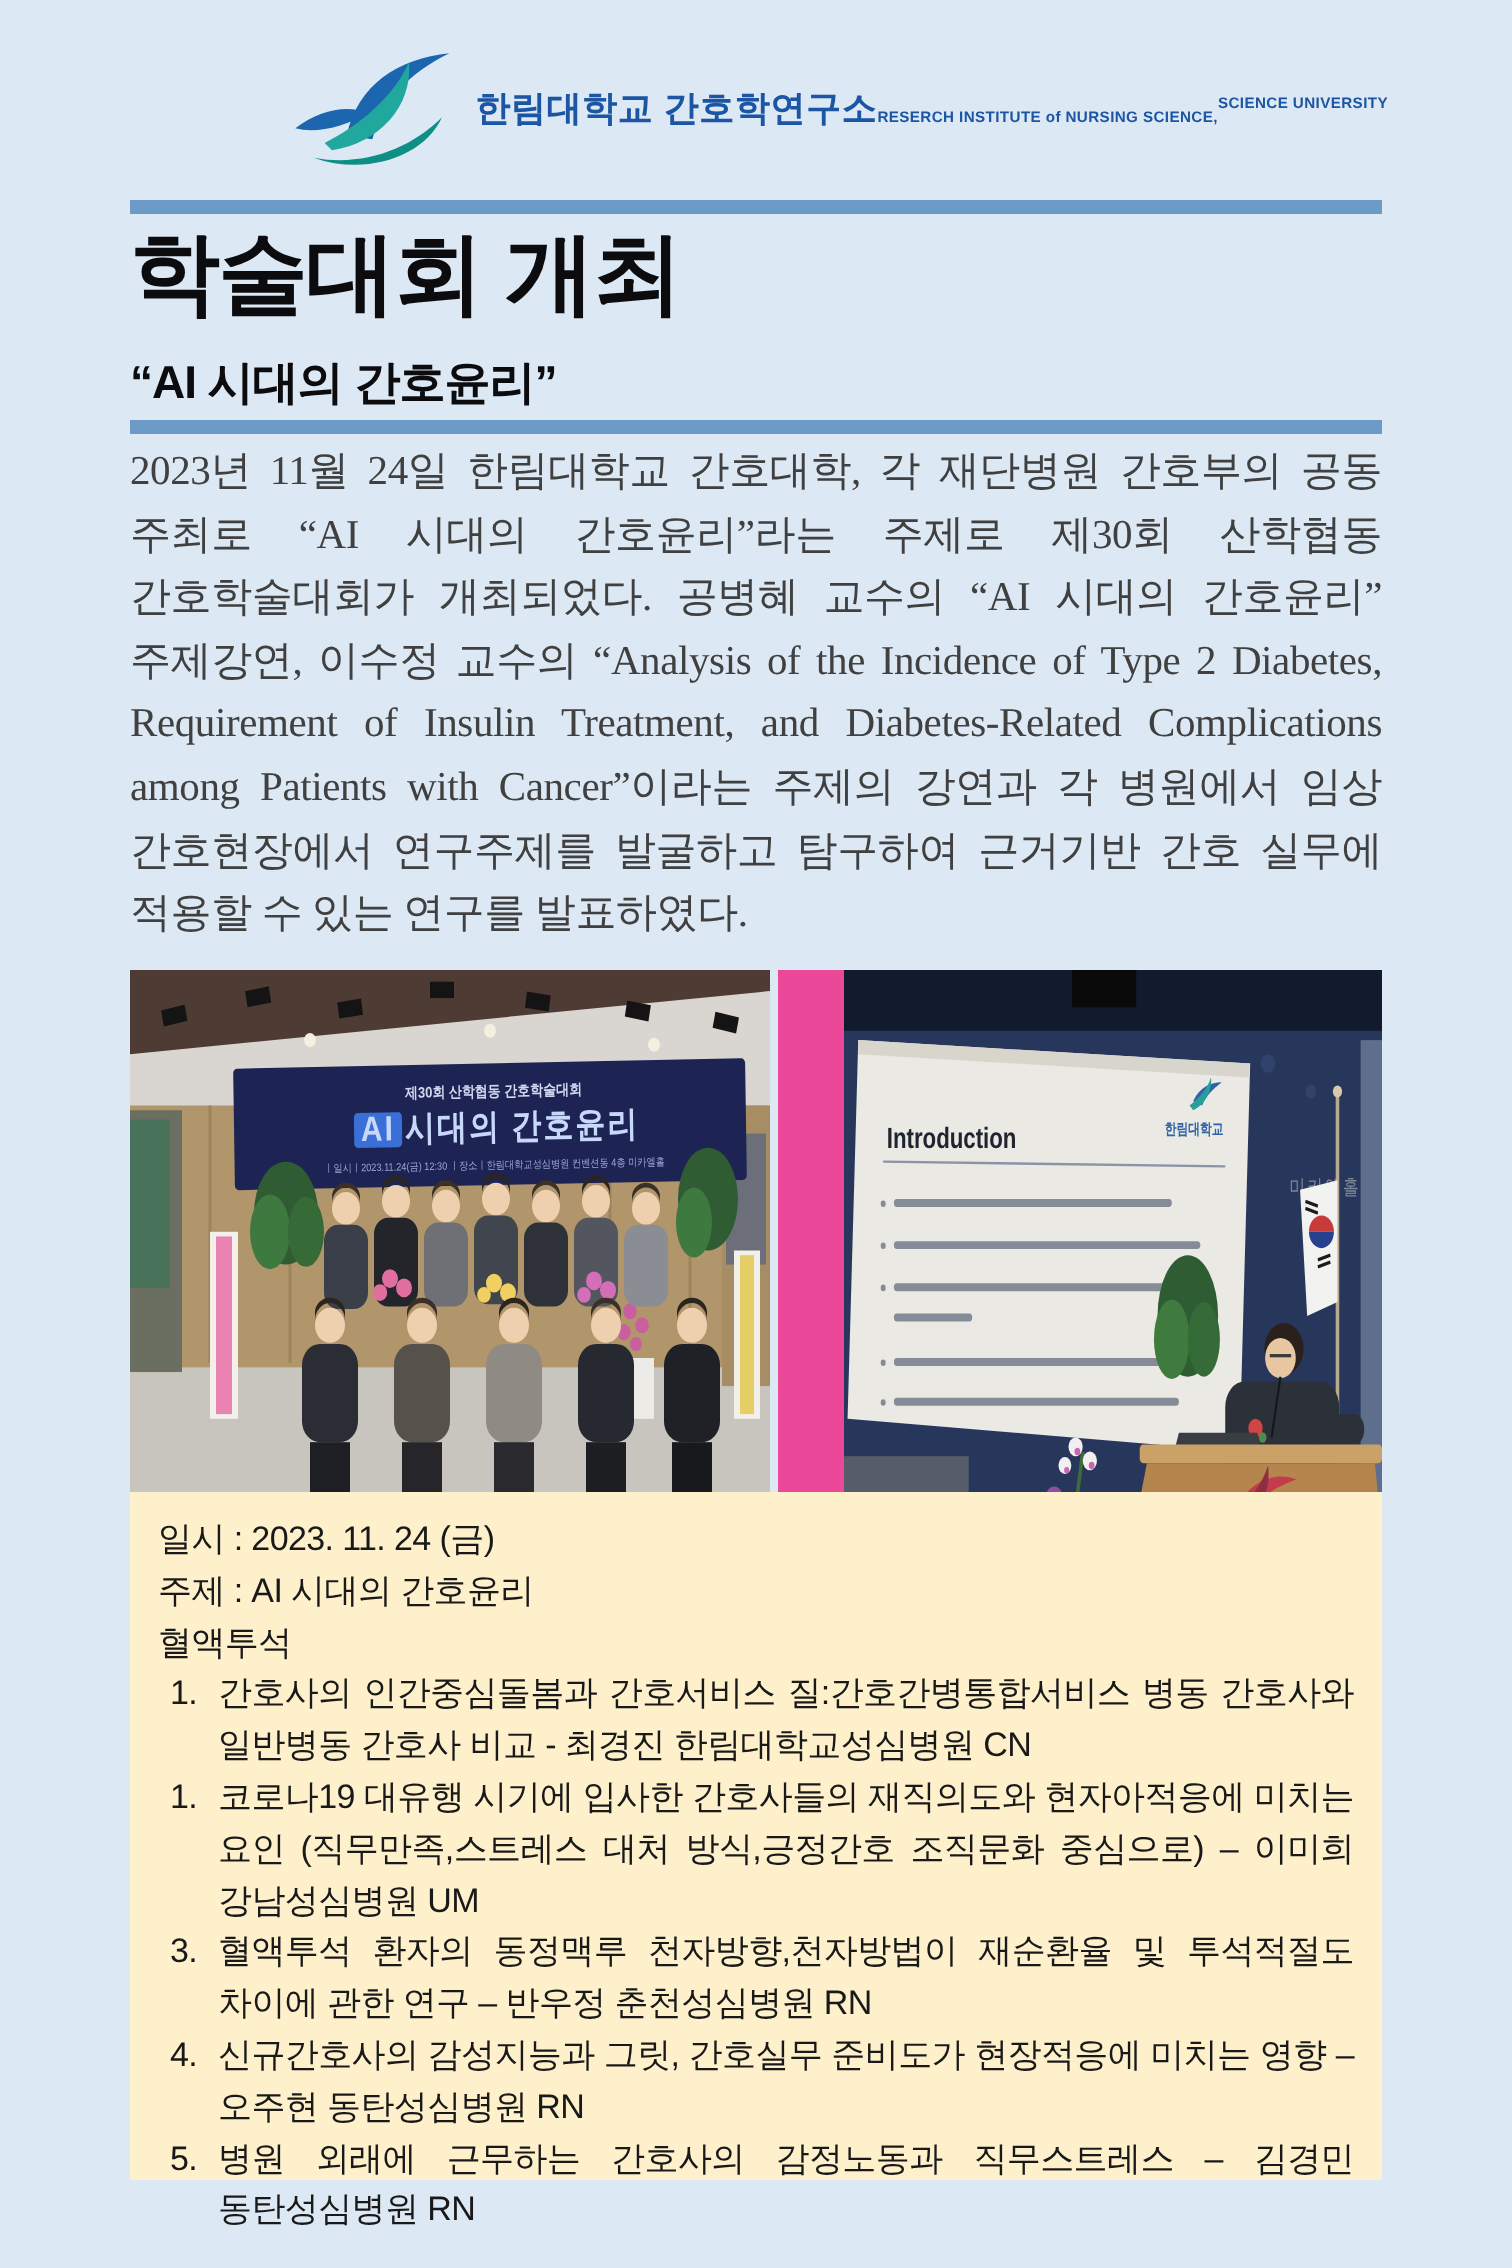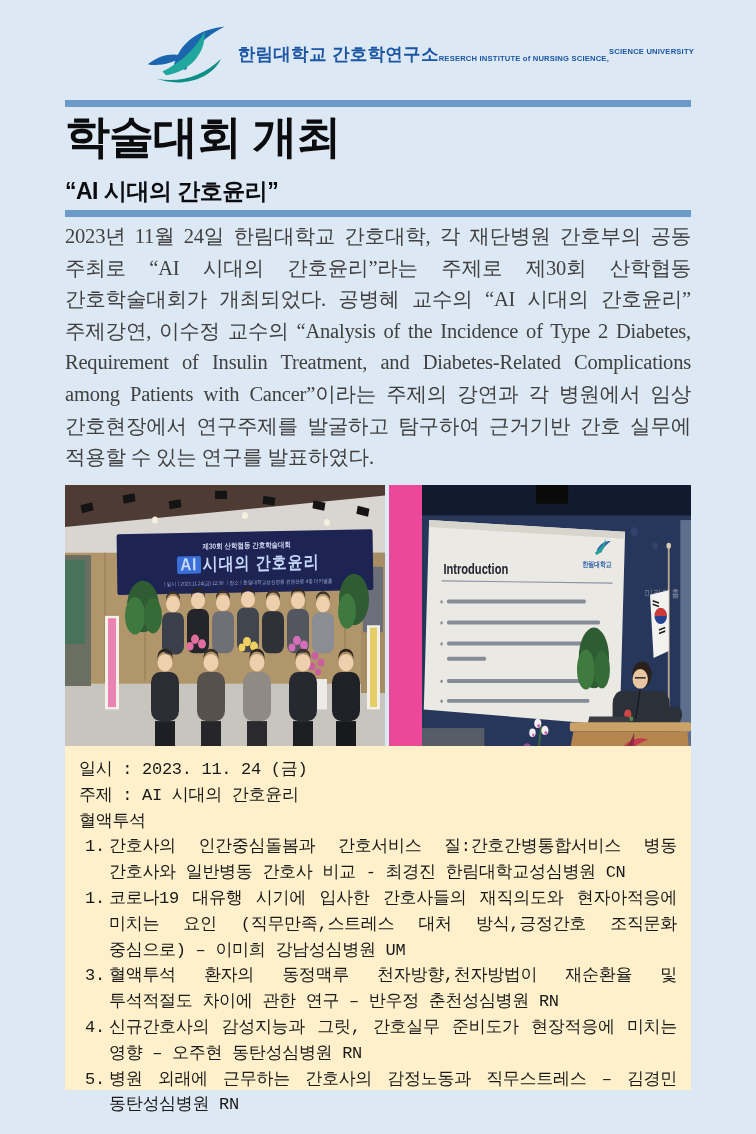--- a/index.html
+++ b/index.html
@@ -49,21 +49,20 @@
   .photo-left{width:320px;flex:none;}
   .photo-right{flex:1;padding-left:33px;}
 
   
   .info-box{
     position:absolute;left:65px;top:746px;width:626px;height:344px;
     background:#fdf0cb;box-sizing:border-box;
     padding:11px 14px 0 14px;
     font-size:17px;line-height:25.8px;font-weight:500;color:#191919;
     letter-spacing:-.3px;
-    font-family:Liberation Mono, monospace;
   }
   .info-line{white-space:nowrap;}
   .paper-item{display:flex;text-align:justify;word-break:keep-all;}
   .paper-item .no{flex:none;width:20px;margin-left:6px;margin-right:4px;}
   .paper-item .txt{flex:1;}
 </style>
 </head>
 <body>
 
 <div class="page">

